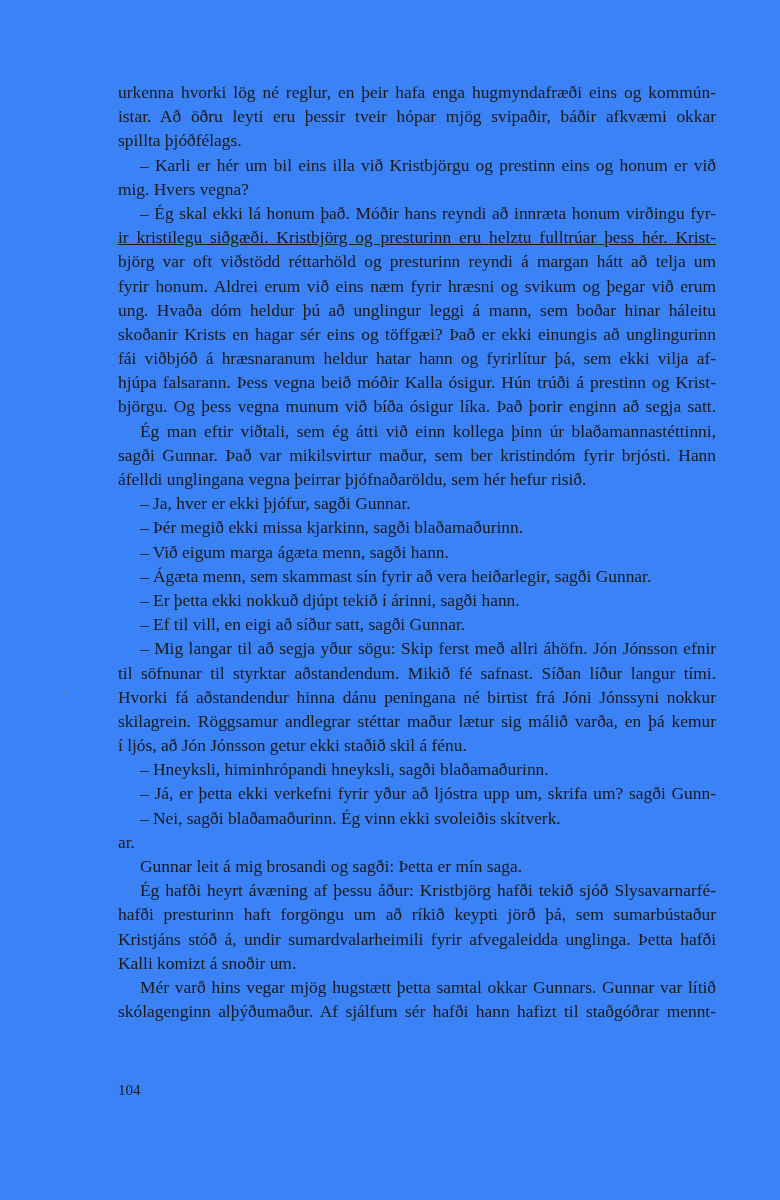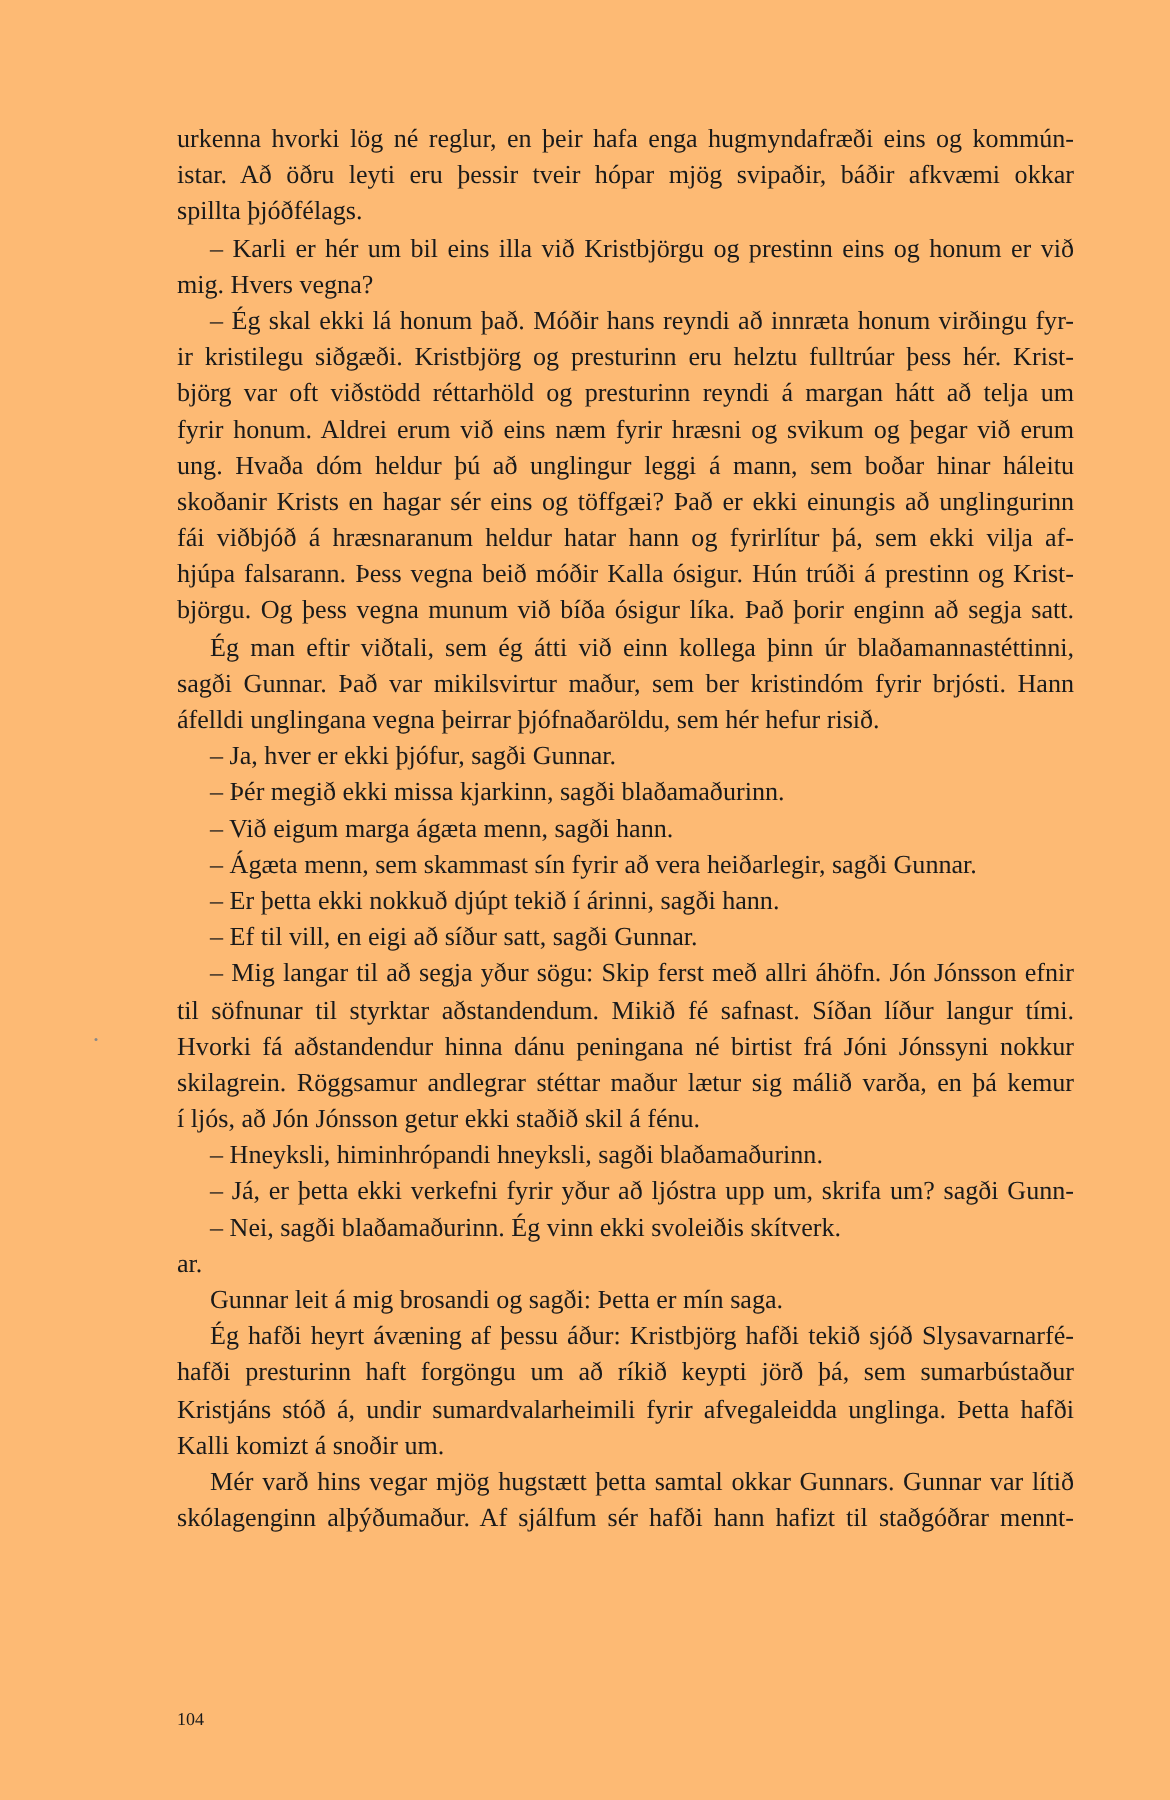--- a/index.html
+++ b/index.html
@@ -1,53 +1,53 @@
 <!DOCTYPE html>
 <html><head>
 <meta charset="utf-8">
 <style>
   html, body { margin: 0; padding: 0; background: #ffffff; }
   body { width: 780px; height: 1200px; position: relative; overflow: hidden; }
   .page {
     position: absolute; left: 0; top: 0; width: 780px; height: 1200px;
-    background: #fdba74; color: #1a1a1a;
+    background: #3b82f6; color: #1a1a1a;
     font-family: "Liberation Serif", "DejaVu Serif", serif;
   }
   .text-block {
     position: absolute; left: 118px; top: 80px; width: 598px;
   }
   .line {
     font-size: 17.4px; line-height: 24.2px; height: 24.2px;
     white-space: nowrap; text-align: justify; text-align-last: justify;
     display: block;
   }
   .line.indent { padding-left: 22px; }
   .line.last { text-align-last: left; }
   .page-number {
-    position: absolute; left: 118px; top: 1134px;
-    font-size: 12px; line-height: 24px;
+    position: absolute; left: 118px; top: 1078px;
+    font-size: 15px; line-height: 24px;
   }
   .speck {
     position: absolute; left: 63px; top: 692px; width: 2px; height: 2px;
     background: #888; border-radius: 1px;
   }
 </style>
 </head>
 <body>
 
 <div class="page">
   <div class="speck"></div>
   <div class="text-block" id="text-block">
       <span class="line" style="white-space: normal; overflow: hidden;">urkenna hvorki lög né reglur, en þeir hafa enga hugmyndafræði eins og kommún-</span>
       <span class="line" style="white-space: normal; overflow: hidden;">istar. Að öðru leyti eru þessir tveir hópar mjög svipaðir, báðir afkvæmi okkar</span>
       <span class="line last">spillta þjóðfélags.</span>
       <span class="line indent" style="white-space: normal; overflow: hidden;">– Karli er hér um bil eins illa við Kristbjörgu og prestinn eins og honum er við</span>
       <span class="line last">mig. Hvers vegna?</span>
       <span class="line indent" style="white-space: normal; overflow: hidden;">– Ég skal ekki lá honum það. Móðir hans reyndi að innræta honum virðingu fyr-</span>
-      <span class="line" style="white-space: normal; overflow: hidden;">ir kristilegu siðgæði. Kristbjörg og presturinn eru helztu fulltrúar þess hér. Krist-</span>
+      <span class="line" style="white-space: normal; overflow: hidden; text-decoration: underline;">ir kristilegu siðgæði. Kristbjörg og presturinn eru helztu fulltrúar þess hér. Krist-</span>
       <span class="line" style="white-space: normal; overflow: hidden;">björg var oft viðstödd réttarhöld og presturinn reyndi á margan hátt að telja um</span>
       <span class="line" style="white-space: normal; overflow: hidden;">fyrir honum. Aldrei erum við eins næm fyrir hræsni og svikum og þegar við erum</span>
       <span class="line" style="white-space: normal; overflow: hidden;">ung. Hvaða dóm heldur þú að unglingur leggi á mann, sem boðar hinar háleitu</span>
       <span class="line" style="white-space: normal; overflow: hidden;">skoðanir Krists en hagar sér eins og töffgæi? Það er ekki einungis að unglingurinn</span>
       <span class="line" style="white-space: normal; overflow: hidden;">fái viðbjóð á hræsnaranum heldur hatar hann og fyrirlítur þá, sem ekki vilja af-</span>
       <span class="line" style="white-space: normal; overflow: hidden;">hjúpa falsarann. Þess vegna beið móðir Kalla ósigur. Hún trúði á prestinn og Krist-</span>
       <span class="line" style="white-space: normal; overflow: hidden;">björgu. Og þess vegna munum við bíða ósigur líka. Það þorir enginn að segja satt.</span>
       <span class="line indent" style="white-space: normal; overflow: hidden;">Ég man eftir viðtali, sem ég átti við einn kollega þinn úr blaðamannastéttinni,</span>
       <span class="line" style="white-space: normal; overflow: hidden;">sagði Gunnar. Það var mikilsvirtur maður, sem ber kristindóm fyrir brjósti. Hann</span>
       <span class="line last">áfelldi unglingana vegna þeirrar þjófnaðaröldu, sem hér hefur risið.</span>

